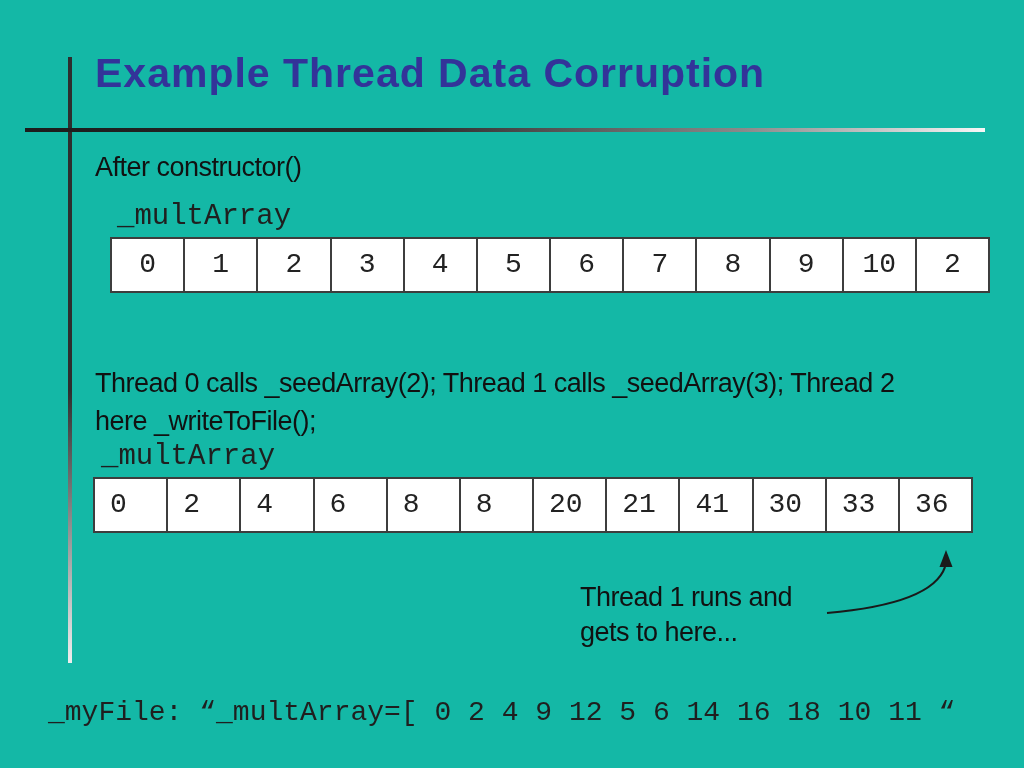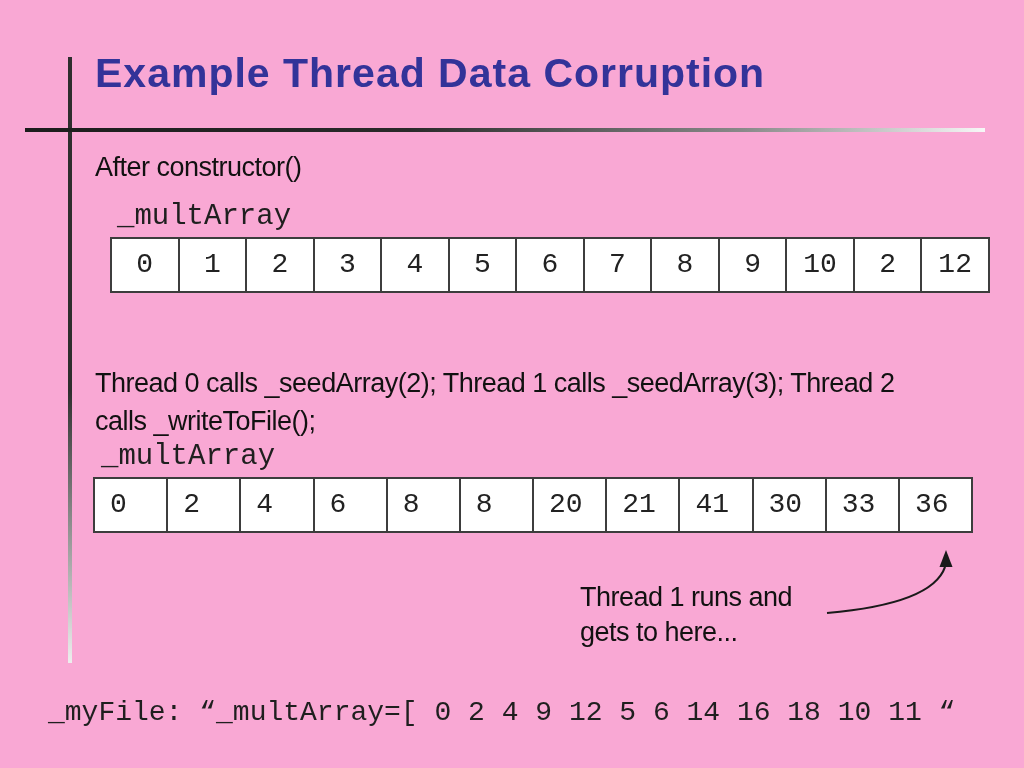--- a/index.html
+++ b/index.html
@@ -5,21 +5,21 @@
   html, body {
     margin: 0;
     padding: 0;
     background: #ffffff;
     font-family: "Liberation Sans", "DejaVu Sans", sans-serif;
   }
   .slide {
     position: relative;
     width: 1024px;
     height: 768px;
-    background: #f9a8d4;
+    background: #14b8a6;
     overflow: hidden;
   }
   
   .vline {
     position: absolute;
     left: 68px; top: 57px;
     width: 4px; height: 606px;
     background: linear-gradient(to bottom, #2e2e2e 0%, #2e2e2e 55%, #9a9a9a 80%, #eeeeee 100%);
   }
   .hline {
@@ -123,26 +123,25 @@
       <div class="cell">2</div>
       <div class="cell">3</div>
       <div class="cell">4</div>
       <div class="cell">5</div>
       <div class="cell">6</div>
       <div class="cell">7</div>
       <div class="cell">8</div>
       <div class="cell">9</div>
       <div class="cell">10</div>
       <div class="cell">2</div>
-      <div class="cell">12</div>
     </div>
 
   <div class="para">
     <div class="body-text">Thread 0 calls _seedArray(2); Thread 1 calls _seedArray(3); Thread 2</div>
-    <div class="body-text">calls _writeToFile();</div>
+    <div class="body-text">here _writeToFile();</div>
   </div>
 
   <div class="mono arr-label label2">_multArray</div>
 
   <div class="array-table t2">
       <div class="cell">0</div>
       <div class="cell">2</div>
       <div class="cell">4</div>
       <div class="cell">6</div>
       <div class="cell">8</div>

